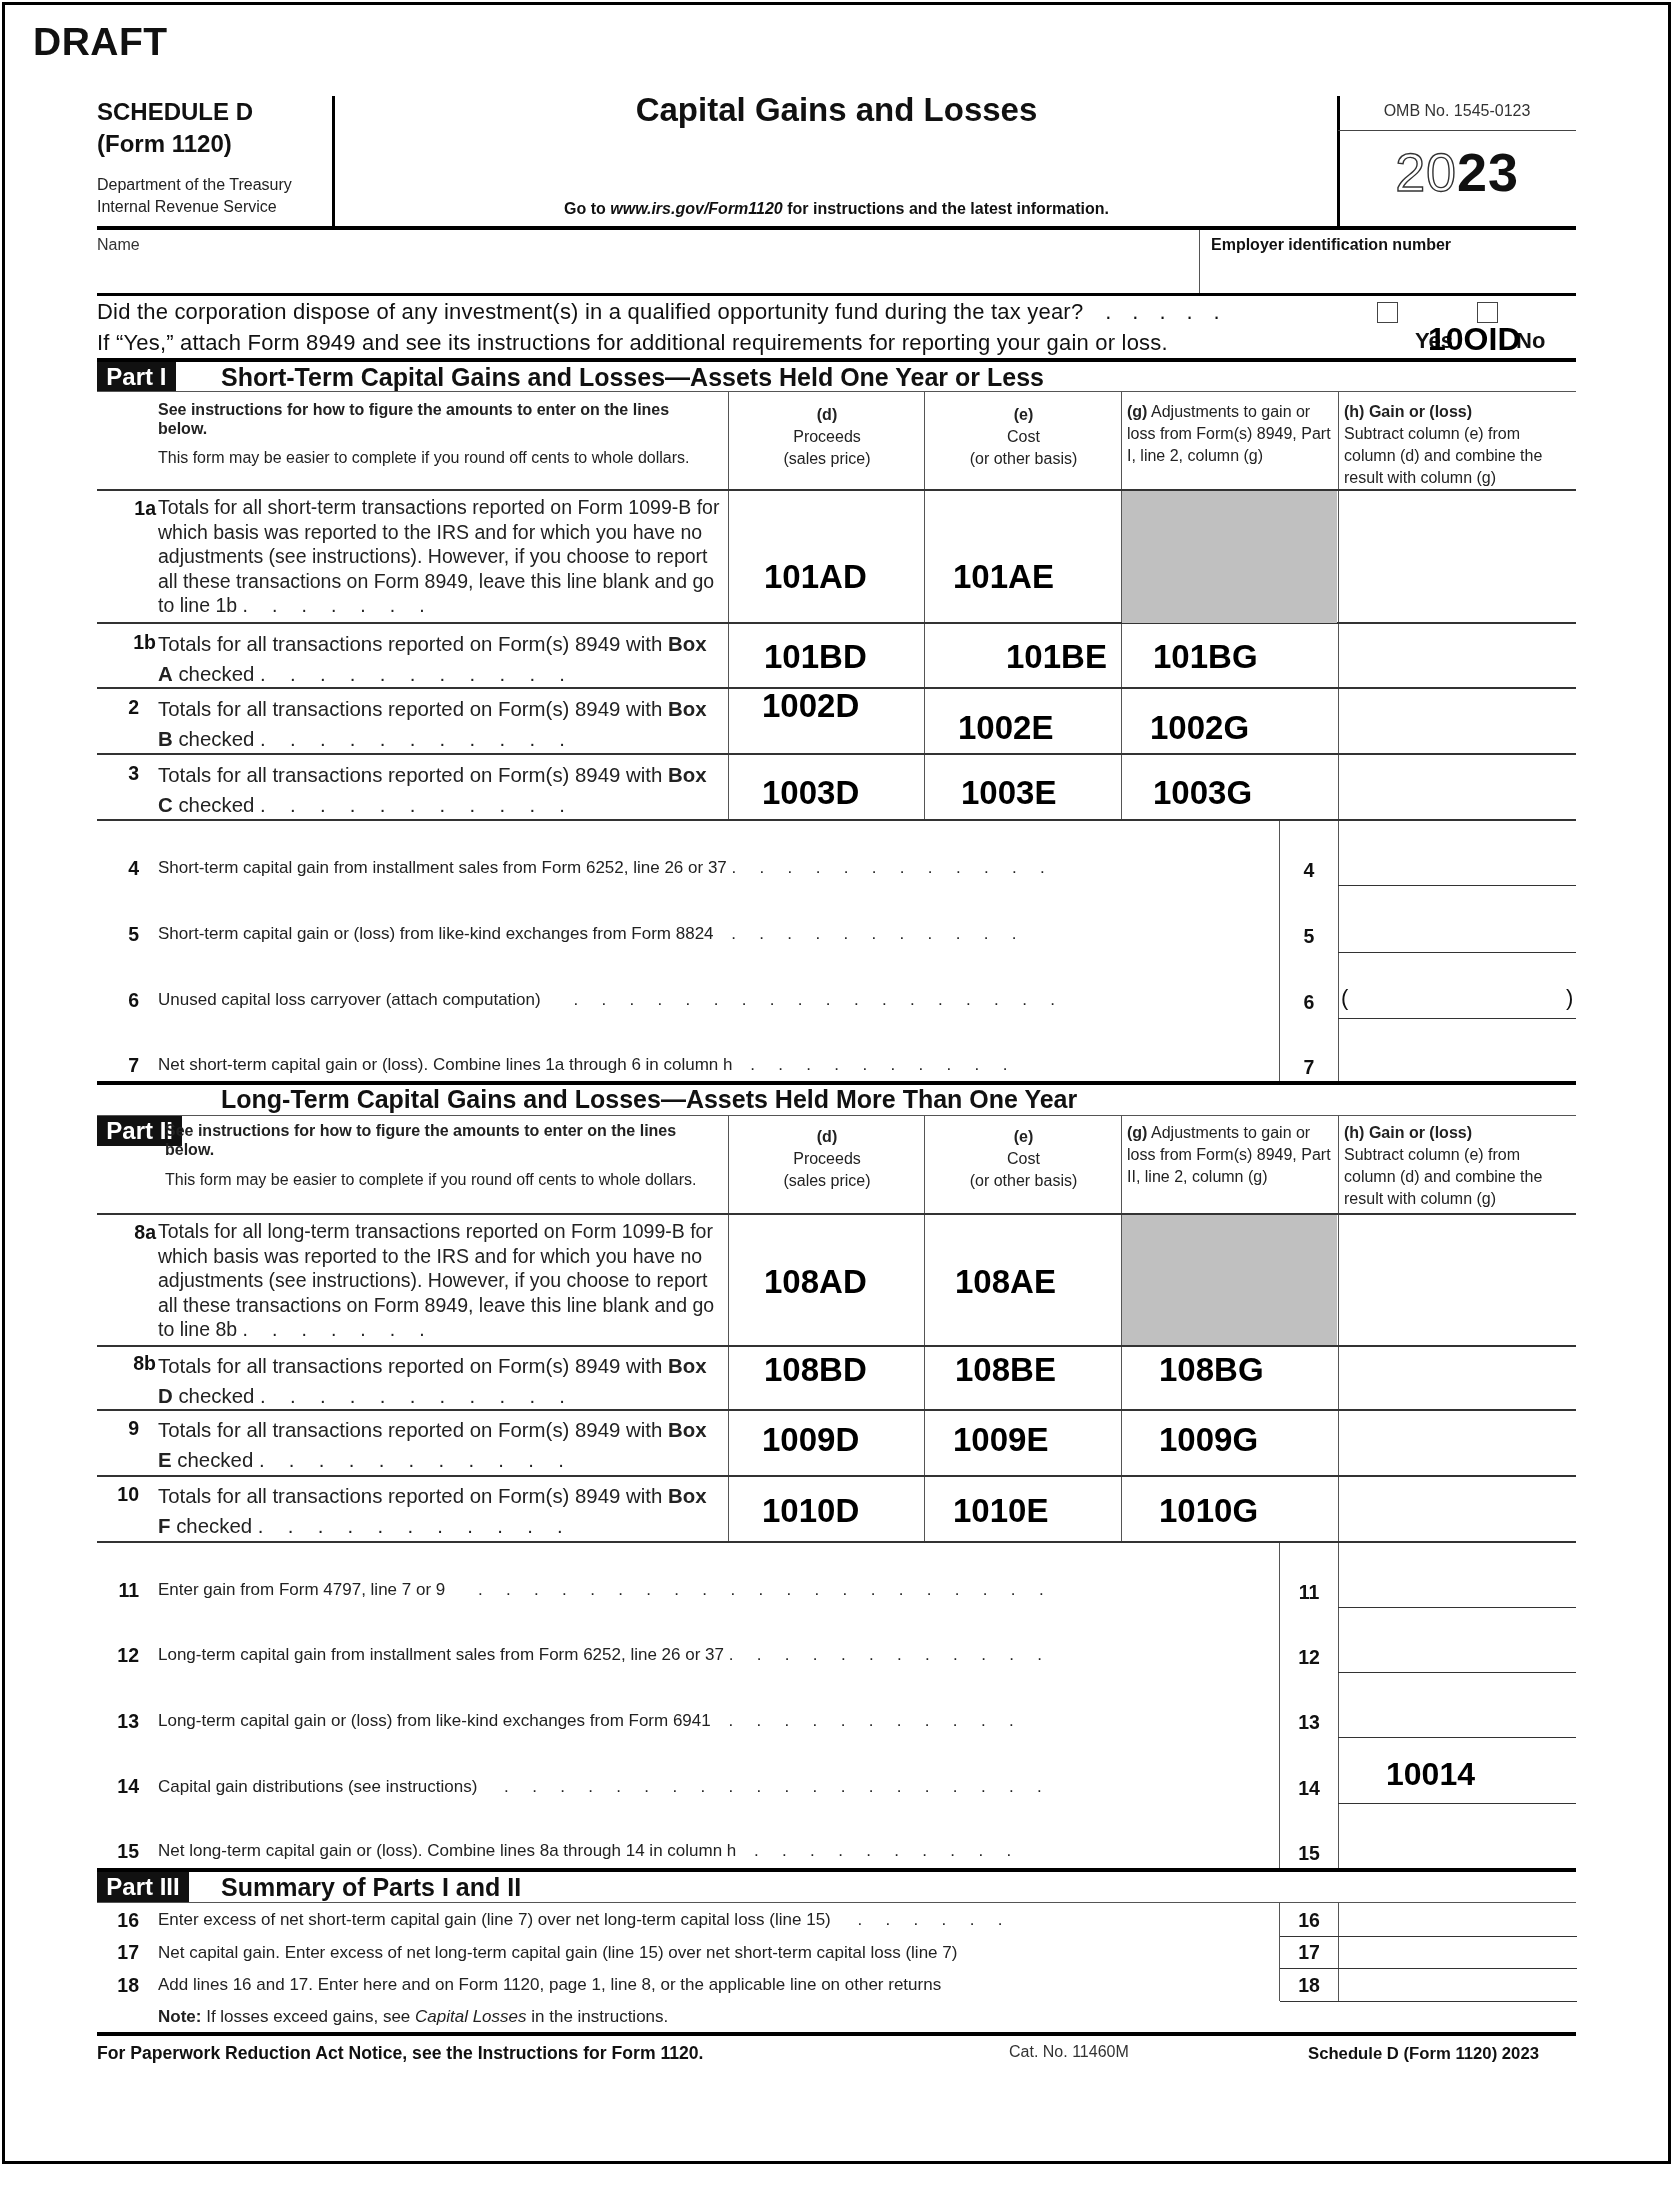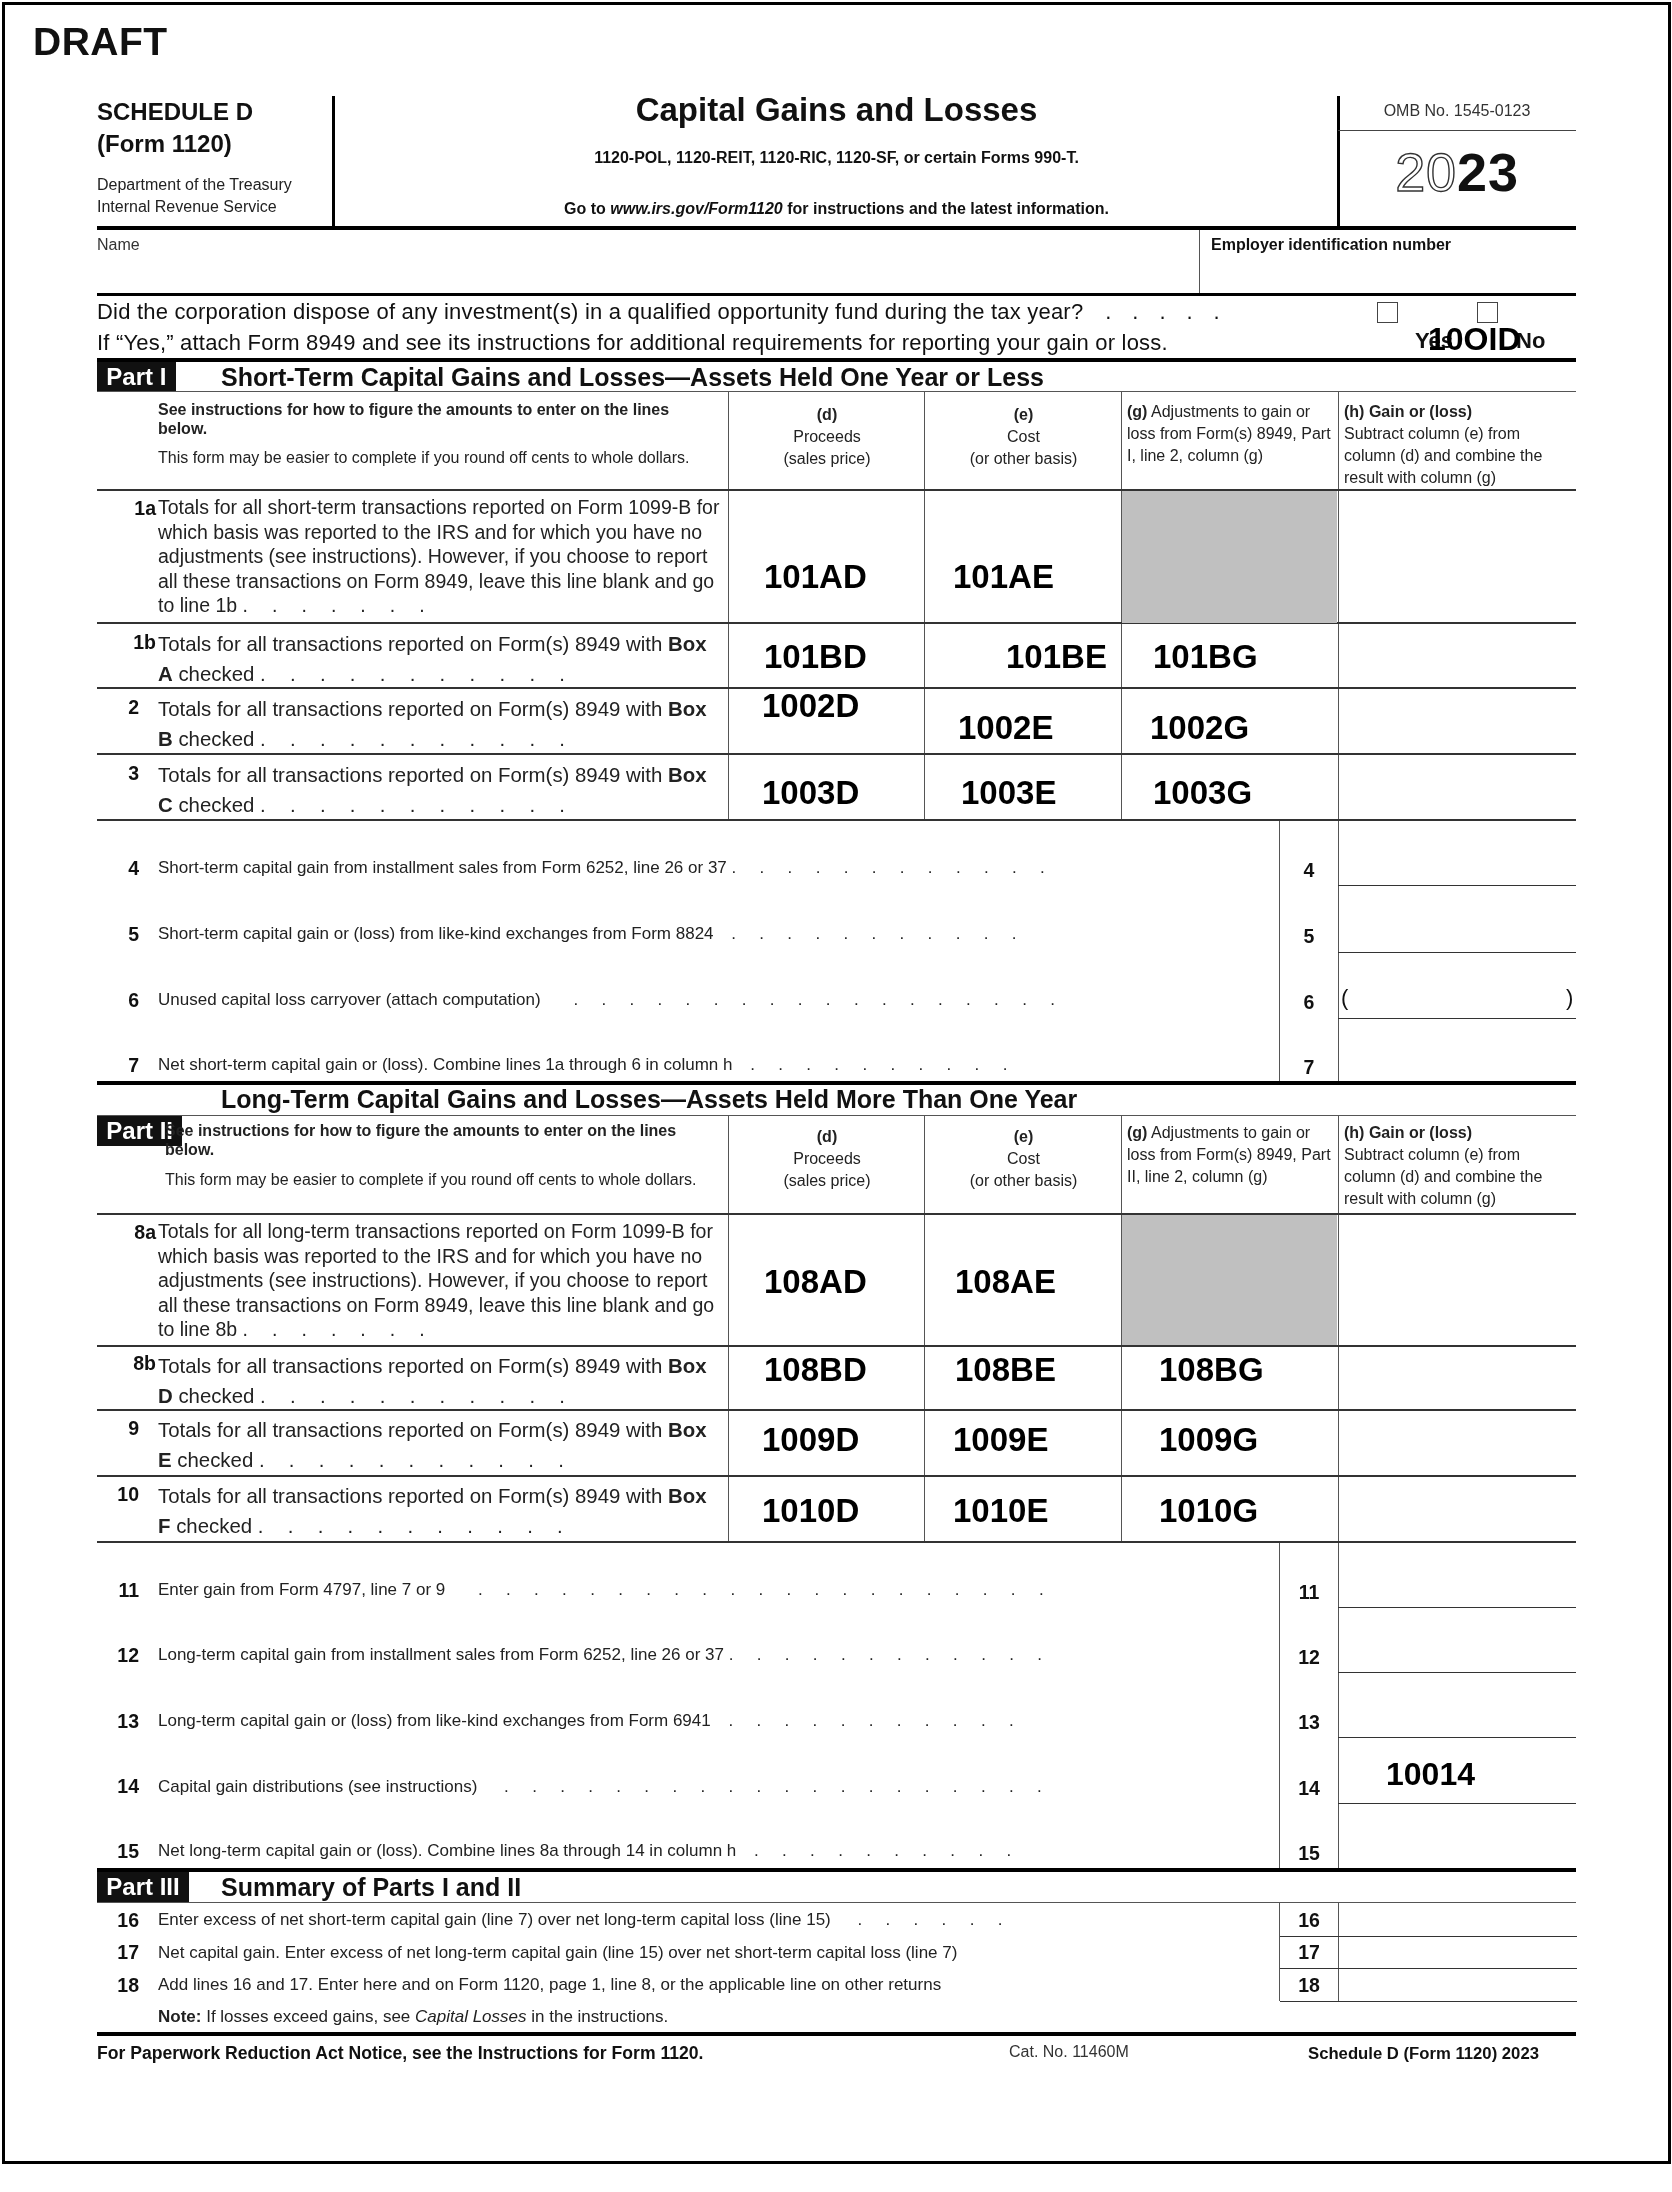--- a/index.html
+++ b/index.html
@@ -59,21 +59,20 @@
   <div>SCHEDULE D</div>
   <div>(Form 1120)</div>
 </div>
 <div class="t dept">
   <div>Department of the Treasury</div>
   <div>Internal Revenue Service</div>
 </div>
 <div class="vline" style="left:332px;top:96px;width:2.8px;height:132px;"></div>
 <div class="t title">Capital Gains and Losses</div>
 <div class="t attach">
-  <div>1120-POL, 1120-REIT, 1120-RIC, 1120-SF, or certain Forms 990-T.</div>
 </div>
 <div class="t goto">
   <span>Go to </span><span class="i">www.irs.gov/Form1120</span><span> for instructions and the latest information.</span>
 </div>
 <div class="vline" style="left:1337px;top:96px;width:2.8px;height:132px;"></div>
 <div class="t omb">OMB No. 1545-0123</div>
 <div class="hline" style="left:1338px;top:130px;width:238px;height:1.4px;background:#444;"></div>
 <div class="t year"><span class="outline">20</span><span>23</span></div>
 <div class="hline" style="left:97px;top:226px;width:1479px;height:3.7px;"></div>
 

